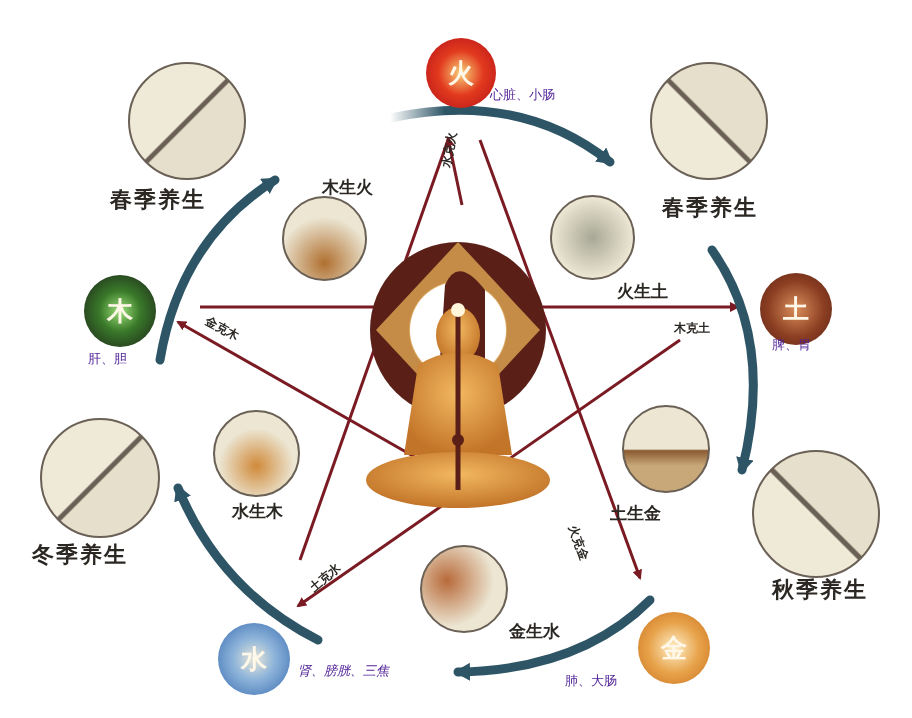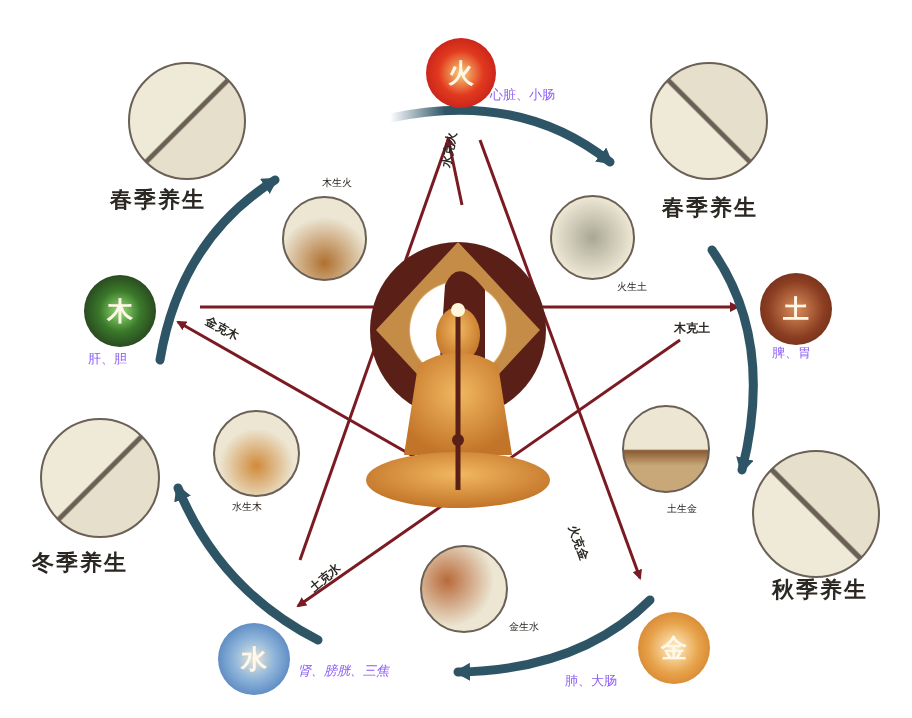--- a/index.html
+++ b/index.html
@@ -1,21 +1,21 @@
 <!DOCTYPE html>
 <html><head>
 <meta charset="utf-8">
 <style>
   html,body{margin:0;padding:0;background:#ffffff;}
   body{width:912px;height:718px;position:relative;overflow:hidden;font-family:"DejaVu Serif","Liberation Serif",serif;color:#2a2623;}
   svg.canvas{position:absolute;left:0;top:0;}
   .abs{position:absolute;}
   .season{font-size:22px;font-weight:bold;letter-spacing:2px;color:#2b2723;white-space:nowrap;}
-  .organ{font-size:13px;color:#8b5cf6;white-space:nowrap;}
-  .gen{font-size:10px;font-weight:normal;color:#2b2723;white-space:nowrap;}
+  .organ{font-size:13px;color:#4c1d95;white-space:nowrap;}
+  .gen{font-size:17px;font-weight:bold;color:#2b2723;white-space:nowrap;}
   .ctl{font-size:12px;font-weight:bold;color:#2b2723;white-space:nowrap;}
   .elem{position:absolute;border-radius:50%;display:flex;align-items:center;justify-content:center;font-size:26px;font-weight:bold;color:#fff8e8;}
   .pic{position:absolute;border-radius:50%;border:2px solid #6a6055;background:#ece6d3;overflow:hidden;box-sizing:border-box;}
 </style>
 </head>
 <body>
 
 <svg class="canvas" width="912" height="718" viewBox="0 0 912 718">
   <defs>
     <marker id="ah-red" markerWidth="10" markerHeight="10" refX="8" refY="5" orient="auto" markerUnits="userSpaceOnUse">
@@ -73,21 +73,21 @@
 </svg>
 
 <div class="elem" style="left:426px;top:38px;width:70px;height:70px;background:radial-gradient(circle,#f7d07a 0%,#e23a1e 45%,#b20f1a 100%);">
   <span>火</span>
 </div>
 <div class="abs organ" style="left:490px;top:86px;">心脏、小肠</div>
 
 <div class="elem" style="left:760px;top:273px;width:72px;height:72px;background:radial-gradient(circle,#d98e5a 0%,#8c3e22 55%,#5a2416 100%);">
   <span>土</span>
 </div>
-<div class="abs organ" style="left:772px;top:344px;">脾、胃</div>
+<div class="abs organ" style="left:772px;top:336px;">脾、胃</div>
 
 <div class="elem" style="left:638px;top:612px;width:72px;height:72px;background:radial-gradient(circle,#fff0c8 0%,#e7a24a 50%,#c9701e 100%);">
   <span>金</span>
 </div>
 <div class="abs organ" style="left:565px;top:672px;">肺、大肠</div>
 
 <div class="elem" style="left:218px;top:623px;width:72px;height:72px;background:radial-gradient(circle,#e8e6d8 0%,#8fb5da 40%,#3468b0 100%);">
   <span>水</span>
 </div>
 <div class="abs organ" style="left:298px;top:662px;font-style:italic;">肾、膀胱、三焦</div>
@@ -100,30 +100,30 @@
 <div class="pic" style="left:128px;top:62px;width:118px;height:118px;background:linear-gradient(135deg,#efe9d8 48%,#6a6055 49%,#6a6055 51%,#e6dfcb 52%);"></div>
 <div class="abs season" style="left:110px;top:185px;">春季养生</div>
 
 <div class="pic" style="left:650px;top:62px;width:118px;height:118px;background:linear-gradient(45deg,#efe9d8 48%,#6a6055 49%,#6a6055 51%,#e6dfcb 52%);"></div>
 <div class="abs season" style="left:662px;top:193px;">春季养生</div>
 
 <div class="pic" style="left:752px;top:450px;width:128px;height:128px;background:linear-gradient(45deg,#efe9d8 48%,#6a6055 49%,#6a6055 51%,#e6dfcb 52%);"></div>
 <div class="abs season" style="left:740px;top:575px;margin-left:32px;">秋季养生</div>
 
 <div class="pic" style="left:40px;top:418px;width:120px;height:120px;background:linear-gradient(135deg,#efe9d8 48%,#6a6055 49%,#6a6055 51%,#e6dfcb 52%);"></div>
-<div class="abs season" style="left:32px;top:540px;margin-top:8px;">冬季养生</div>
+<div class="abs season" style="left:32px;top:540px;">冬季养生</div>
 
 <div class="pic" style="left:282px;top:196px;width:85px;height:85px;background:radial-gradient(circle at 50% 80%,#b07030 0%,#ece6d3 60%);"></div>
 <div class="abs gen" style="left:322px;top:176px;">木生火</div>
 
 <div class="pic" style="left:550px;top:195px;width:85px;height:85px;background:radial-gradient(circle,#a8a896 0%,#ece6d3 70%);"></div>
 <div class="abs gen" style="left:617px;top:280px;">火生土</div>
 
 <div class="pic" style="left:622px;top:405px;width:88px;height:88px;background:linear-gradient(180deg,#ece6d3 50%,#8a5a30 52%,#c8a878 70%);"></div>
-<div class="abs gen" style="left:667px;top:502px;">土生金</div>
+<div class="abs gen" style="left:610px;top:502px;">土生金</div>
 
 <div class="pic" style="left:420px;top:545px;width:88px;height:88px;background:radial-gradient(circle at 30% 40%,#b86a3a 0%,#ece6d3 60%);"></div>
 <div class="abs gen" style="left:509px;top:620px;">金生水</div>
 
 <div class="pic" style="left:213px;top:410px;width:87px;height:87px;background:radial-gradient(circle at 50% 65%,#d08a3a 0%,#ece6d3 55%);"></div>
 <div class="abs gen" style="left:232px;top:500px;">水生木</div>
 
 <div class="abs ctl" style="left:438px;top:166px;transform:rotate(-80deg);transform-origin:left top;">水克火</div>
 <div class="abs ctl" style="left:660px;top:320px;margin-left:14px;">木克土</div>
 <div class="abs ctl" style="left:580px;top:523px;transform:rotate(70deg);transform-origin:left top;">火克金</div>

